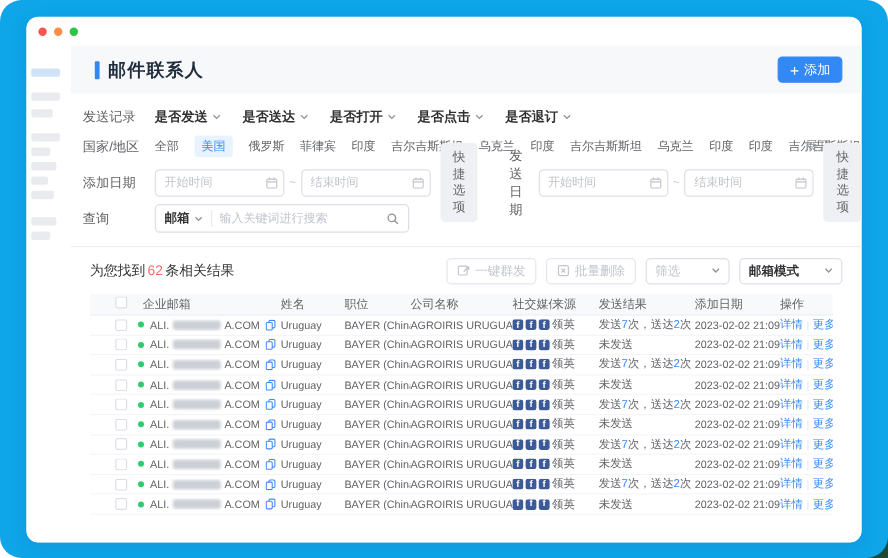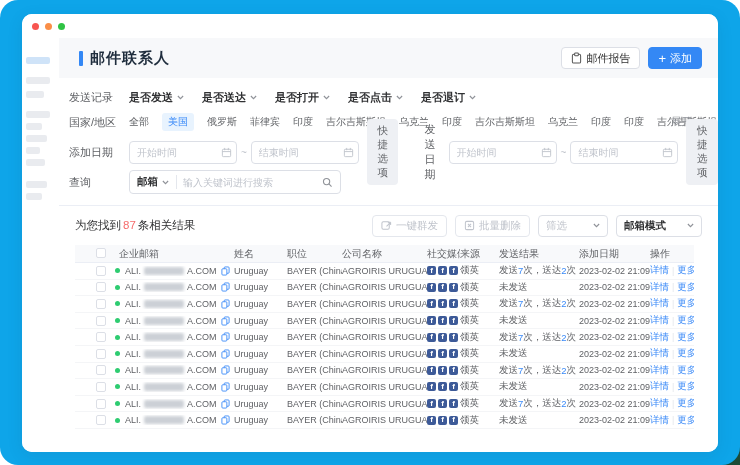--- a/index.html
+++ b/index.html
@@ -119,27 +119,20 @@
           <div class="sbar" style="width: 21px; margin-top: 15px;"></div>
           <div class="sbar" style="width: 16px; margin-top: 5px;"></div>
         </div>
 
       <div class="main">
 
         <div class="title-band">
           <span class="accent-bar"></span>
           <span class="page-title">邮件联系人</span>
           <div class="tb-right">
-            <div class="btn ghost">
-              <svg width="11" height="12" viewBox="0 0 12 13">
-                  <rect x="1.5" y="2.5" width="9" height="9.5" rx="1.5" fill="none" stroke="#555" stroke-width="1.1"></rect>
-                  <rect x="4" y="1" width="4" height="3" rx="0.8" fill="#fff" stroke="#555" stroke-width="1.1"></rect>
-                </svg>
-              <span>邮件报告</span>
-            </div>
             <div class="btn primary">
               <span class="plus">+</span>
               <span>添加</span>
             </div>
           </div>
         </div>
 
         <div class="frow r1">
           <span class="flabel">发送记录</span>
           <div style="display:flex;align-items:center;">
@@ -259,21 +252,21 @@
             <span class="qdiv"></span>
             <input class="qinp" placeholder="输入关键词进行搜索" style="">
             <svg class="qsearch" width="11" height="11" viewBox="0 0 12 12">
                 <circle cx="5" cy="5" r="3.4" fill="none" stroke="#909399" stroke-width="1.2"></circle>
                 <line x1="7.6" y1="7.6" x2="10.4" y2="10.4" stroke="#909399" stroke-width="1.2"></line>
               </svg>
           </div>
         </div>
 
         <div class="results-bar">
-          <span class="rtext"><span>为您找到</span><span class="rcount">87</span><span>条相关结果</span></span>
+          <span class="rtext"><span>为您找到</span><span class="rcount">62</span><span>条相关结果</span></span>
           <div class="rb-right">
             <div class="dbtn">
               <svg width="11" height="11" viewBox="0 0 12 12">
                   <rect x="1" y="2" width="8" height="8" rx="1.5" fill="none" stroke="#c0c4cc" stroke-width="1.1"></rect>
                   <path d="M6 7 10.5 2.5 M10.5 2.5h-3 M10.5 2.5v3" fill="none" stroke="#c0c4cc" stroke-width="1.1"></path>
                 </svg>
               <span>一键群发</span>
             </div>
             <div class="dbtn">
               <svg width="11" height="11" viewBox="0 0 12 12">

